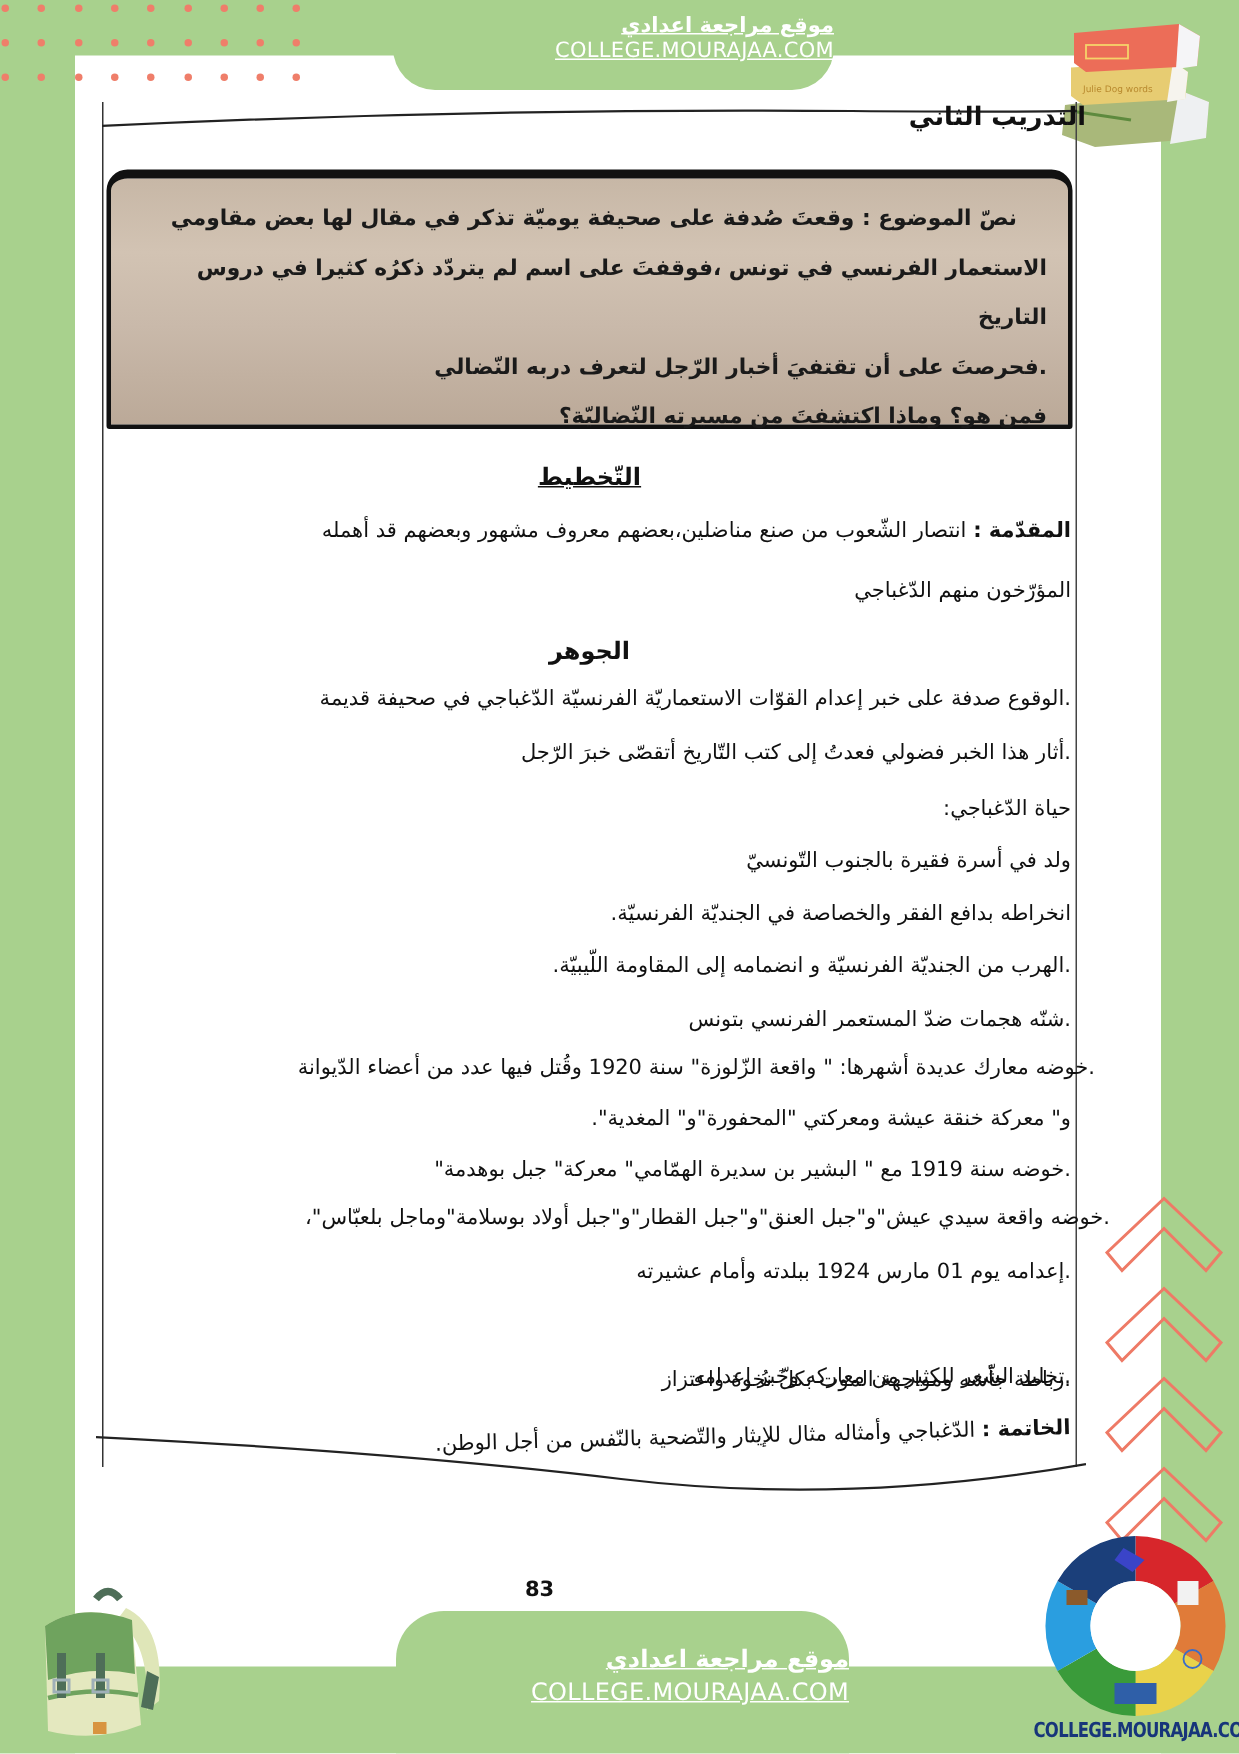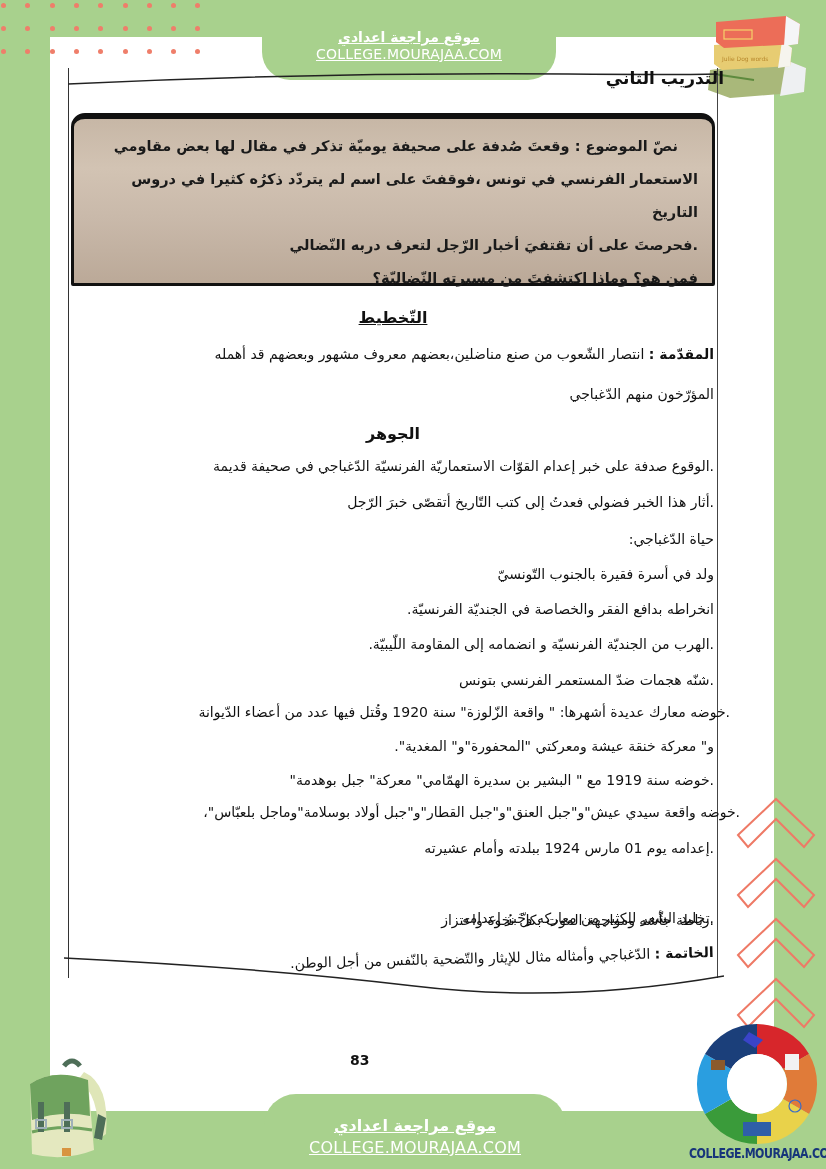--- a/index.html
+++ b/index.html
@@ -2,21 +2,21 @@
 <html><head>
 <meta charset="utf-8">
 <style>
   html,body{margin:0;padding:0;}
   body{width:826px;height:1169px;position:relative;overflow:hidden;background:#ffffff;font-family:"DejaVu Sans",sans-serif;}
   .green{background:#a8d18d;position:absolute;}
   #top-band{left:0;top:0;width:826px;height:37px;}
   #left-strip{left:0;top:0;width:50px;height:1169px;}
   #right-strip{left:774px;top:0;width:52px;height:1169px;}
   #bottom-band{left:0;top:1111px;width:826px;height:58px;}
-  .tab{position:absolute;background:#a8d18d;color:#ffffff;text-align:center;margin-top:20px;}
+  .tab{position:absolute;background:#a8d18d;color:#ffffff;text-align:right;}
   #header-tab{left:262px;top:0;width:294px;height:60px;border-radius:0 0 28px 28px;}
   #footer-tab{left:264px;top:1074px;width:302px;height:95px;border-radius:32px 32px 0 0;}
   .tab .ar{display:block;font-family:"DejaVu Sans",sans-serif;font-weight:bold;font-size:15px;text-decoration:underline;direction:rtl;}
   .tab .en{display:block;font-family:"DejaVu Sans",sans-serif;font-size:15px;text-decoration:underline;letter-spacing:0.2px;}
   #header-tab .ar{margin-top:9px;font-size:14px;}
   #header-tab .en{font-size:14px;margin-top:1px;}
   #footer-tab .ar{margin-top:22px;font-size:16px;}
   #footer-tab .en{font-size:16px;margin-top:3px;}
   .dots{position:absolute;left:0;top:0;width:200px;height:56px;}
   .dot{position:absolute;width:5px;height:5px;border-radius:50%;background:#ef7e6a;}

